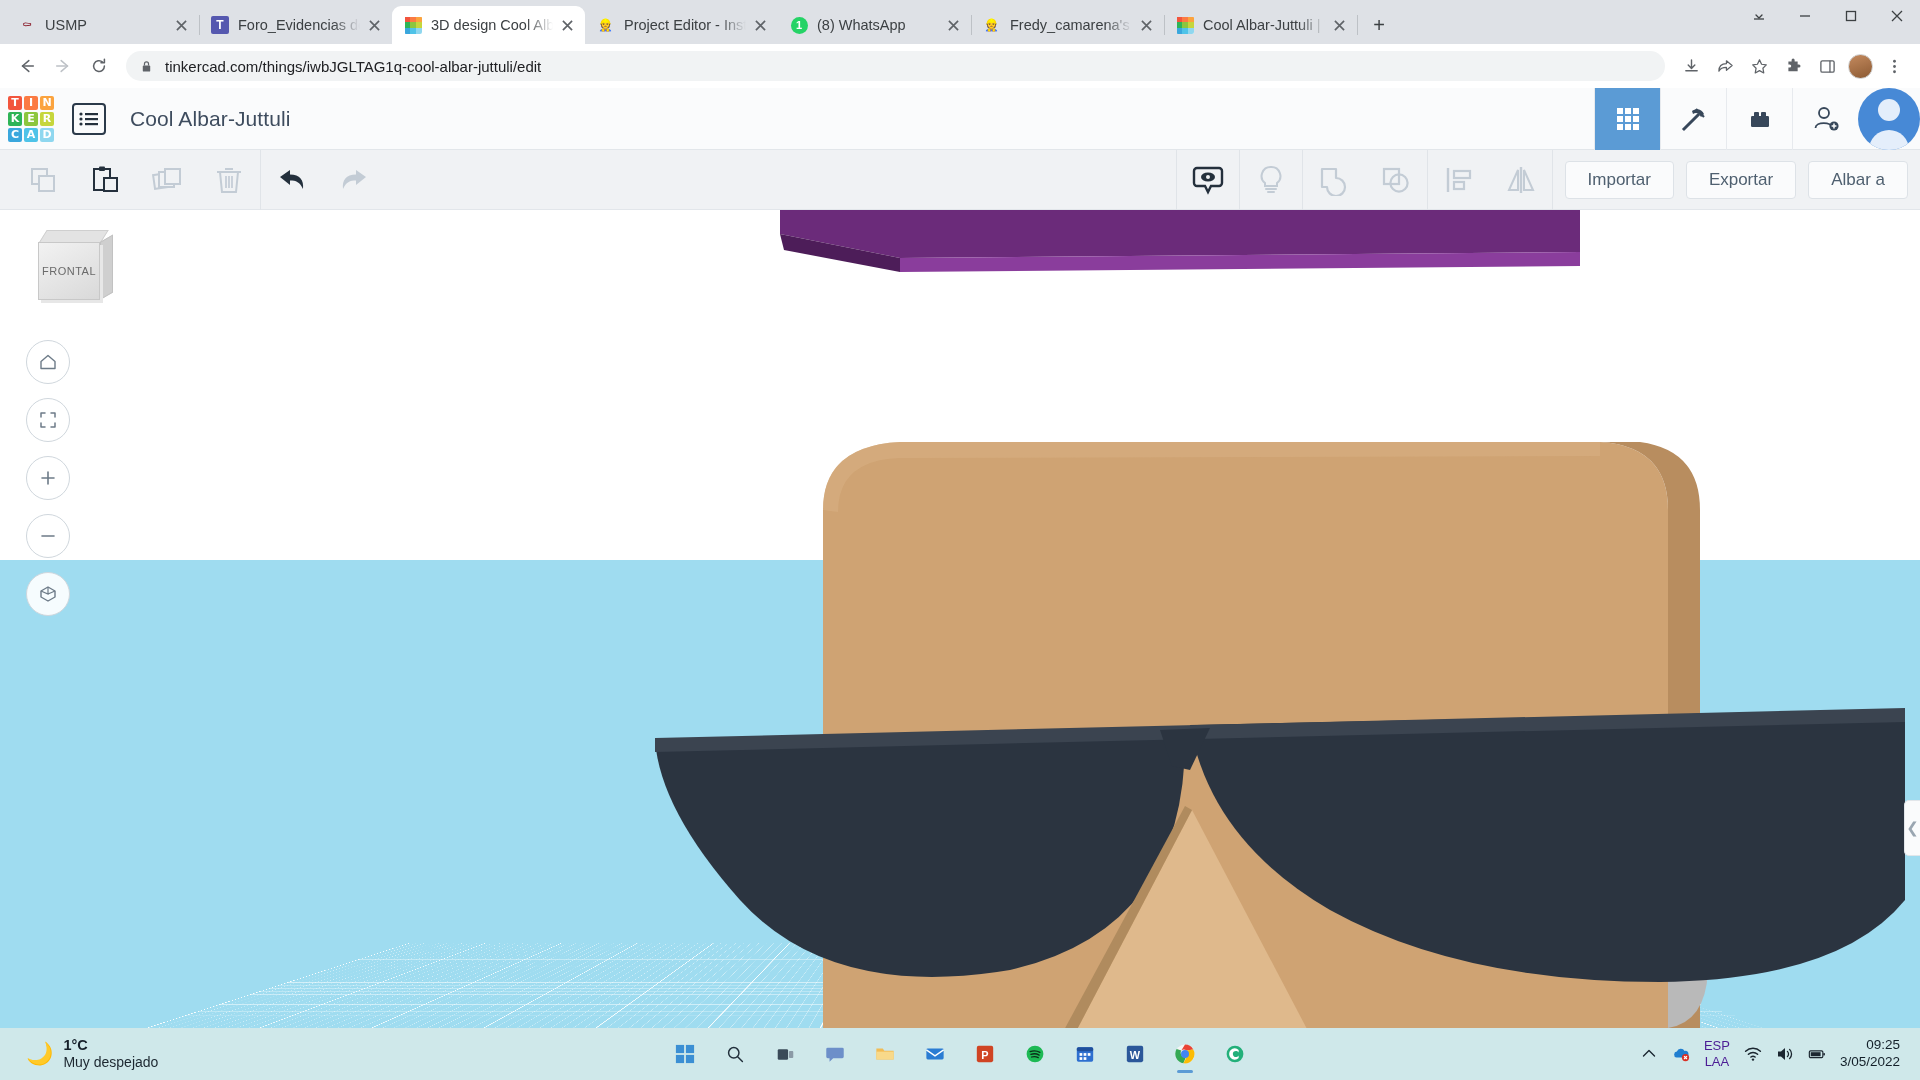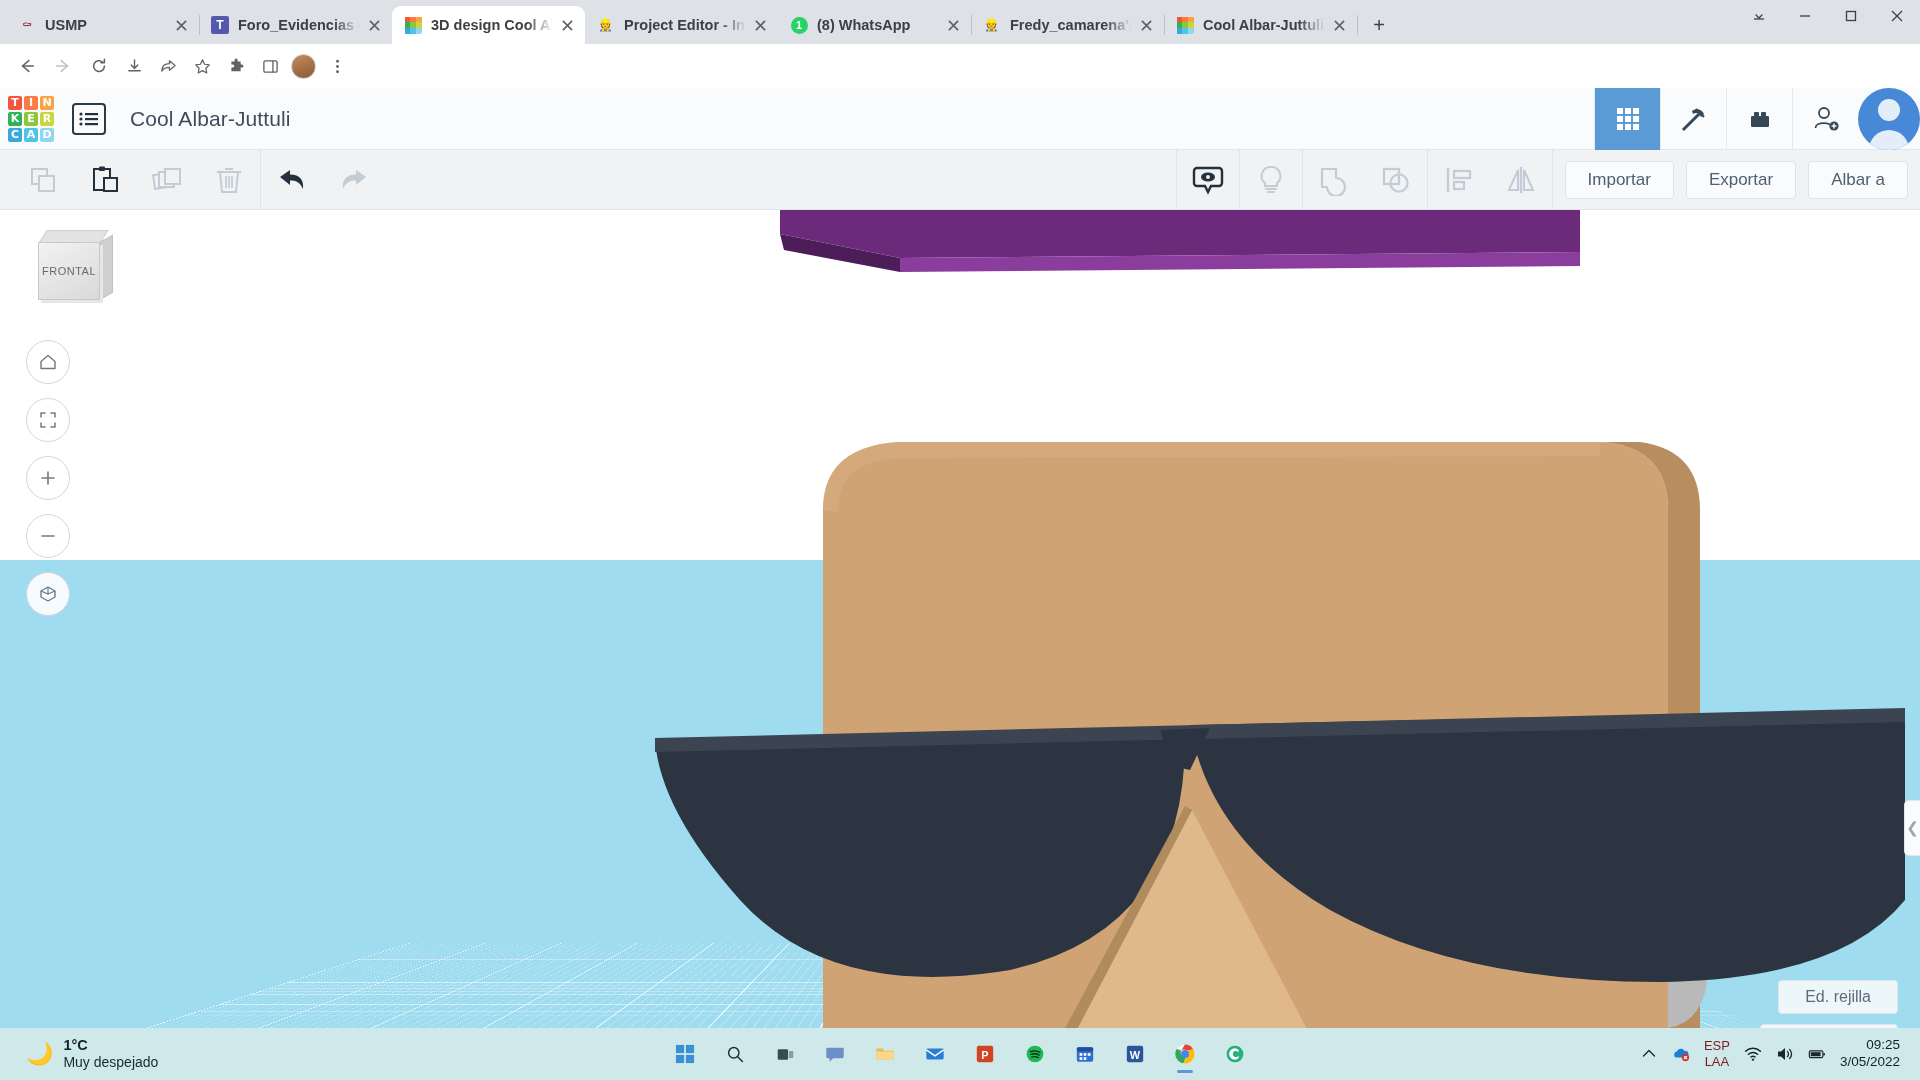--- a/index.html
+++ b/index.html
@@ -23,21 +23,20 @@
   .tab.active{ background:#ffffff; }
   .tab .favicon{
     width:18px; height:18px; flex:0 0 18px; margin-right:9px;
     display:flex; align-items:center; justify-content:center;
     font-size:12px; line-height:1; border-radius:2px; overflow:hidden;
   }
   .tab .t-title{
     flex:1 1 auto; white-space:nowrap; overflow:hidden;
     -webkit-mask-image:linear-gradient(to right,#000 78%,transparent 100%);
     mask-image:linear-gradient(to right,#000 78%,transparent 100%);
-    font-weight:bold;
   }
   .tab .t-close{
     width:20px; height:20px; flex:0 0 20px; margin-left:4px;
     display:flex; align-items:center; justify-content:center;
     color:#5f6368;
   }
   .tab .t-close svg{ width:11px; height:11px; }
   .tab .sep{
     position:absolute; right:-1px; top:9px; height:20px; width:1px;
     background:#bdc1c6;
@@ -279,21 +278,21 @@
   }
   .tbapp.running::after{
     content:""; position:absolute; bottom:1px; left:50%; transform:translateX(-50%);
     width:16px;height:3px;border-radius:2px;background:#5b9bd5;
   }
   #tbright{
     margin-left:auto; display:flex; align-items:center; gap:14px; padding-right:20px;
   }
   #tbright .sysicon{ color:#1b2630; display:flex;align-items:center; }
   #tbright .sysicon svg{ width:18px;height:18px; }
-  #langbox{ font-size:13px; color:#7f1d1d; line-height:1.25; text-align:center; }
+  #langbox{ font-size:13px; color:#4c1d95; line-height:1.25; text-align:center; }
   #clock{ font-size:13.5px; color:#14202a; line-height:1.25; text-align:right; }
 </style>
 </head>
 <body>
 
 <div id="tabstrip">
 
   <div class="tab">
     <span class="favicon fav-usmp">⚰</span>
     <span class="t-title">USMP</span>
@@ -437,20 +436,29 @@
         <path d="M3 10 L15 10" stroke="currentColor" stroke-width="1.7" stroke-linecap="round"></path>
       </svg>
   </div>
   <div class="navbtn">
     <svg viewBox="0 0 20 20">
         <path d="M16 10 A6 6 0 1 1 14 5.6" stroke="currentColor" stroke-width="1.7" fill="none" stroke-linecap="round"></path>
         <path d="M16 2.5 L16 6.4 L12.2 6.4" stroke="currentColor" stroke-width="1.7" fill="none" stroke-linecap="round" stroke-linejoin="round"></path>
       </svg>
   </div>
 
+  <div id="omnibox">
+    <span class="lock">
+      <svg viewBox="0 0 14 14">
+          <rect x="3" y="6" width="8" height="6.5" rx="1" fill="currentColor"></rect>
+          <path d="M4.8 6 V4.3 A2.2 2.2 0 0 1 9.2 4.3 V6" stroke="currentColor" stroke-width="1.3" fill="none"></path>
+        </svg>
+    </span>
+    <span class="urltext" title="Buscar en Google o escribir una URL">tinkercad.com/things/iwbJGLTAG1q-cool-albar-juttuli/edit</span>
+  </div>
 
   <div class="tbicon">
     <svg viewBox="0 0 18 18">
         <path d="M9 2 L9 11 M5.5 7.5 L9 11 L12.5 7.5" stroke="currentColor" stroke-width="1.5" fill="none" stroke-linecap="round" stroke-linejoin="round"></path>
         <path d="M3 13.5 L15 13.5" stroke="currentColor" stroke-width="1.5" stroke-linecap="round"></path>
       </svg>
   </div>
   <div class="tbicon">
     <svg viewBox="0 0 18 18">
         <path d="M2 14 C2 8 6 6 10 6 L10 3 L16 8 L10 13 L10 10 C6 10 3.5 11 2 14Z" stroke="currentColor" stroke-width="1.3" fill="none" stroke-linejoin="round"></path>
@@ -718,30 +726,20 @@
     <div class="navcircle">
       <svg viewBox="0 0 20 20">
           <path d="M10 3 L17 7 L17 13 L10 17 L3 13 L3 7 Z" stroke="currentColor" stroke-width="1.4" fill="none" stroke-linejoin="round"></path>
           <path d="M10 3 L10 10 L3 7 M10 10 L17 7" stroke="currentColor" stroke-width="1.2" fill="none"></path>
         </svg>
     </div>
   </div>
 
   <div id="collapse">❮</div>
 
-  <div id="gridctl">
-    <div id="edrejilla">Ed. rejilla</div>
-    <div id="ajustarow">
-      <span class="lbl">Ajustar Rejilla</span>
-      <div id="snapselect">
-        <span>1 mm</span>
-        <span class="caret">▲</span>
-      </div>
-    </div>
-  </div>
 </div>
 
 <div id="taskbar">
   <div id="weather">
     <span class="wicon">🌙</span>
     <span class="wtext">
       <div class="wtemp">1°C</div>
       <div class="wdesc">Muy despejado</div>
     </span>
   </div>

